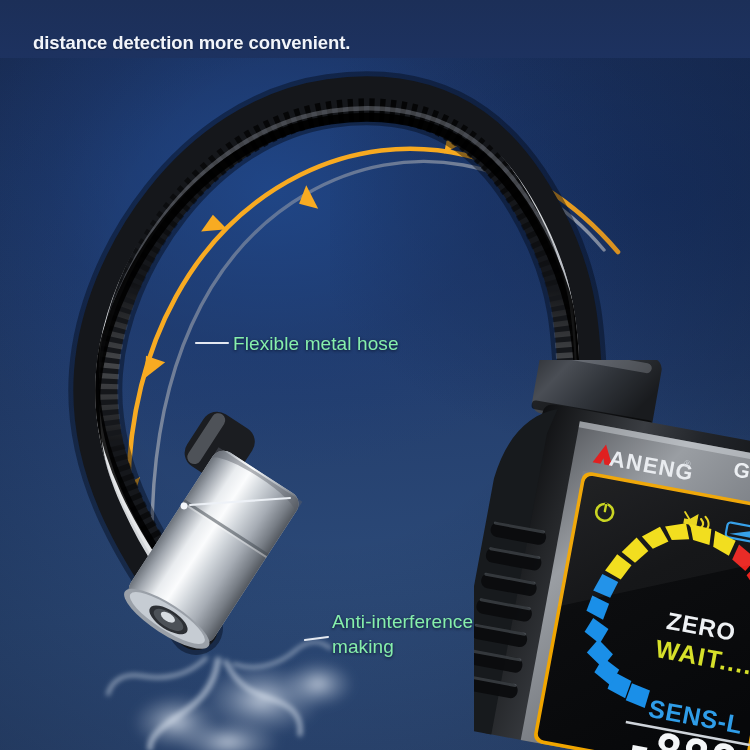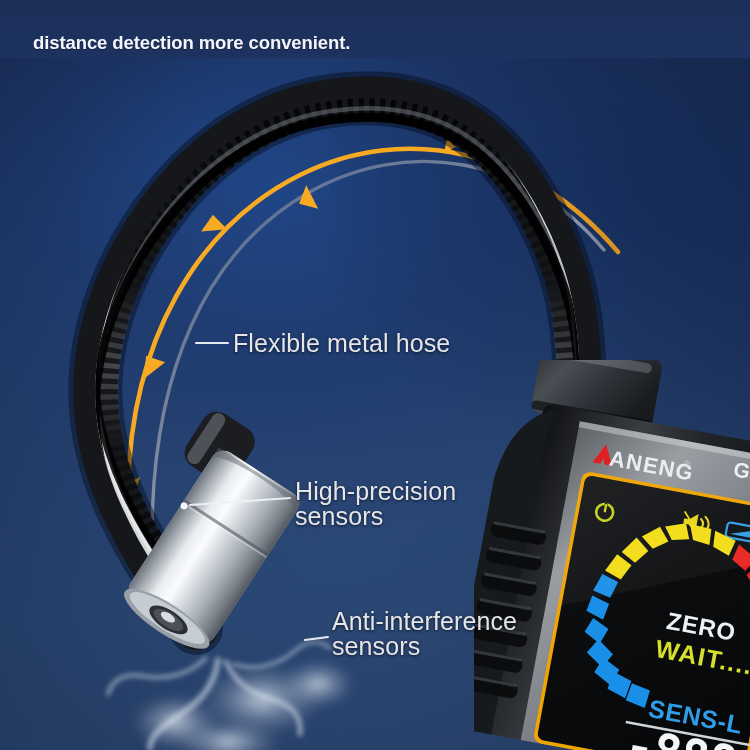--- a/index.html
+++ b/index.html
@@ -73,21 +73,21 @@
   
   #device {
     position:absolute; left:474px; top:360px;
     width:310px; height:400px;
     z-index:20;
   }
 
   
   .callout {
     position:absolute; z-index:32;
-    color:#e5e5e5; font-size:25px; line-height:25px;
+    color:#86efac; font-size:19px; line-height:25px;
     font-weight:400; letter-spacing:.1px;
     text-shadow:0 1px 3px rgba(4,10,26,.75);
     white-space:pre-line;
   }
   #co-hose   { left:233px; top:331px; }
   #co-sensor { left:295px; top:479px; }
   #co-shield { left:332px; top:609px; }
 </style>
 </head>
 <body>
@@ -402,23 +402,21 @@
       <line x1="190" y1="505" x2="290" y2="498"></line>
 
       <line x1="305" y1="640" x2="328" y2="637"></line>
     </g>
     <circle cx="184" cy="506" r="3.4" fill="#f3f6fa"></circle>
     <circle cx="228" cy="640" r="2.6" fill="#f3f6fa" opacity=".0"></circle>
   </svg>
 
   <div class="callout" id="co-hose">Flexible metal hose</div>
 
-  <div class="callout" id="co-sensor">High-precision
-sensors</div>
 
   <div class="callout" id="co-shield">Anti-interference
-sensors</div>
+making</div>
 
   <div class="header">
     <div class="header-l2">distance detection more convenient.</div>
   </div>
 
 </div>
 
 </body></html>

